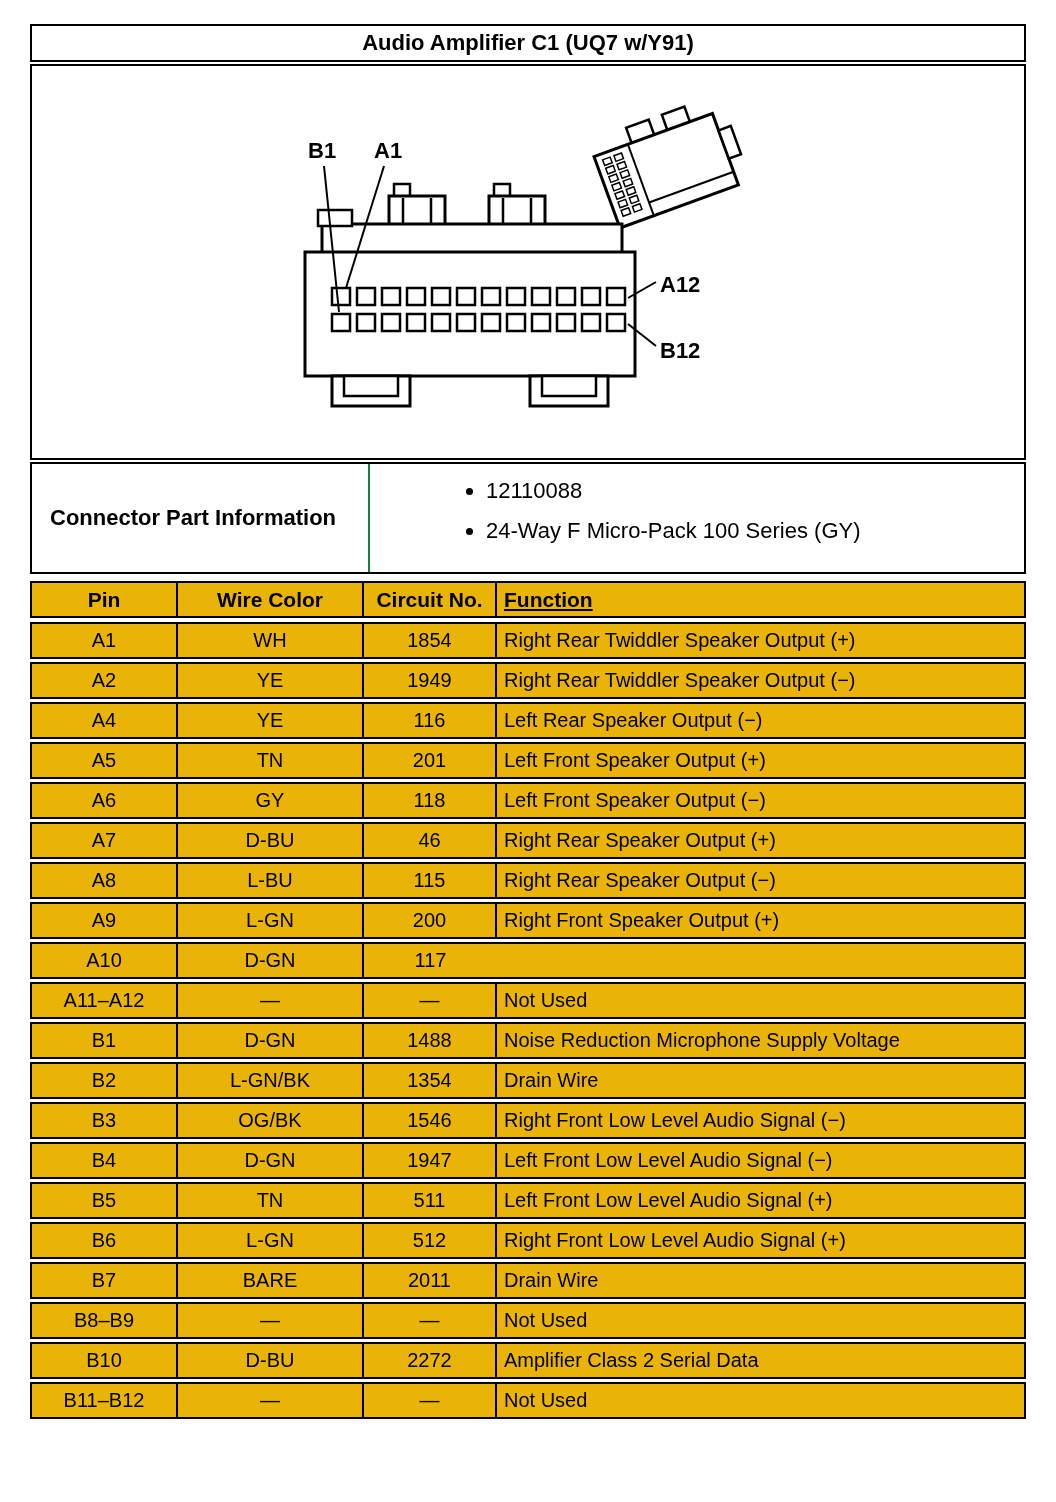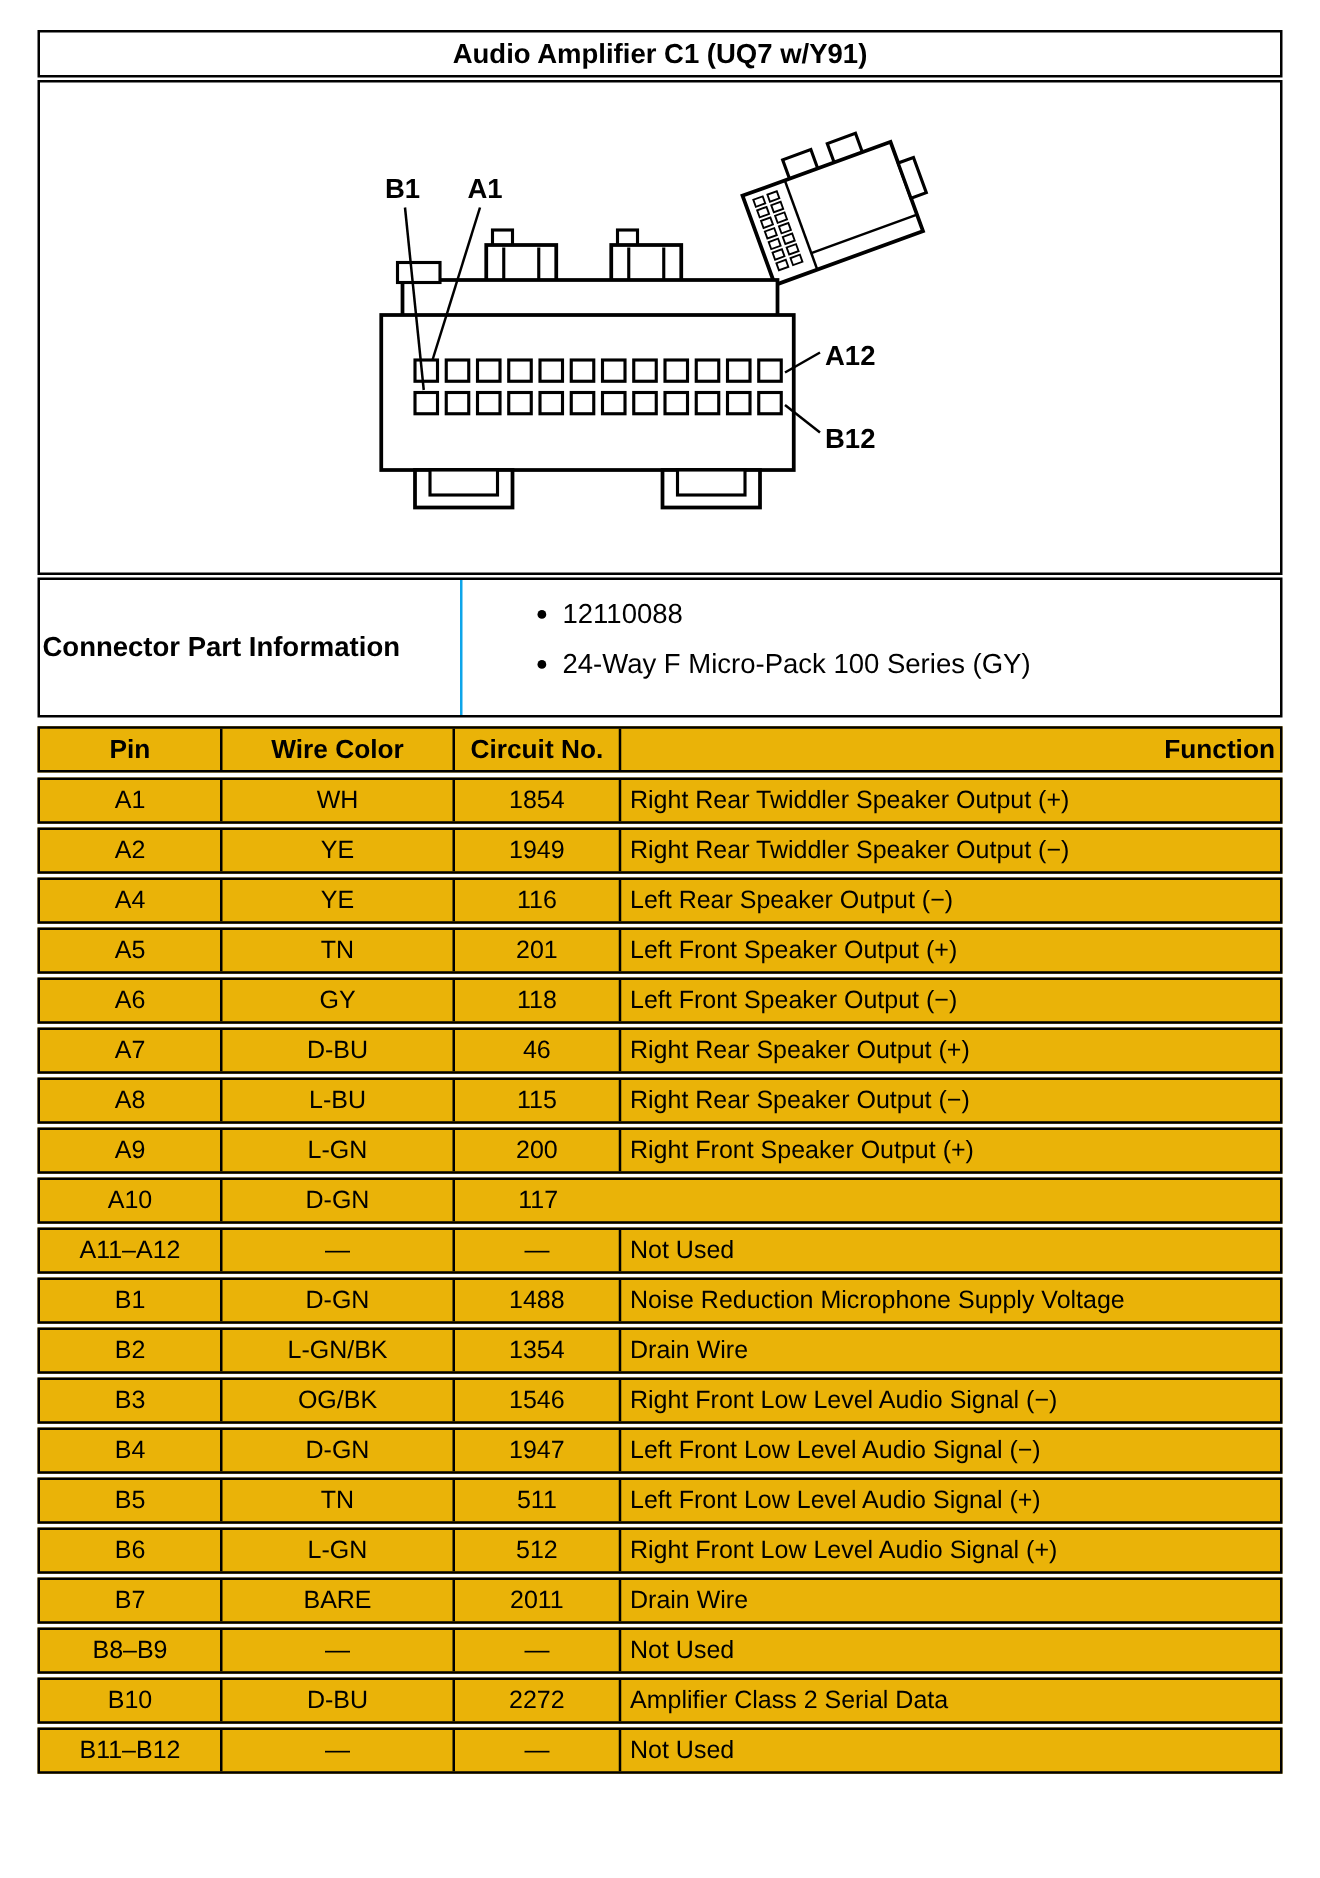--- a/index.html
+++ b/index.html
@@ -13,26 +13,26 @@
     height: 38px; display: flex; align-items: center; justify-content: center;
     font-weight: bold; font-size: 22px; margin-bottom: 2px;
   }
 
   .diagram-box { height: 396px; margin-bottom: 2px; overflow: hidden; }
   .diagram-box svg { display: block; }
   .diagram-label { font-family: "Liberation Sans", sans-serif; font-weight: bold; font-size: 22px; fill: #000; }
 
   .partinfo { display: flex; min-height: 112px; margin-bottom: 7px; }
   .partinfo-left {
-    width: 338px; border-right: 2px solid #0ea5e9;
-    display: flex; align-items: center; padding-left: 2px;
+    width: 338px; border-right: 2px solid #15803d;
+    display: flex; align-items: center; padding-left: 18px;
     font-weight: bold; font-size: 22px;
   }
   .partinfo-right { flex: 1; font-size: 22px; }
-  .partinfo-right ul { margin: 14px 0 0 0; padding-left: 80px; }
+  .partinfo-right ul { margin: 14px 0 0 0; padding-left: 116px; }
   .partinfo-right li { margin-bottom: 14px; }
 
   .trow { display: flex; border: 2px solid #000; background: #eab308; margin-bottom: 3px; }
   .trow.header { margin-bottom: 4px; }
   .cell {
     padding: 4px 4px; font-size: 20px; line-height: 25px;
     text-align: center; border-right: 2px solid #000;
     white-space: nowrap; overflow: hidden;
   }
   .cell:last-child { border-right: none; }
@@ -147,21 +147,21 @@
         <li>24-Way F Micro-Pack 100 Series (GY)</li>
       </ul>
     </div>
   </div>
 
   <div>
     <div class="trow header">
       <div class="cell c-pin">Pin</div>
       <div class="cell c-wire">Wire Color</div>
       <div class="cell c-circ">Circuit No.</div>
-      <div class="cell c-func" style="text-align:right;">Function</div>
+      <div class="cell c-func" style="text-align:left;text-decoration:underline;">Function</div>
     </div>
     <div>
   <div class="trow">
     <div class="cell c-pin">A1</div>
     <div class="cell c-wire">WH</div>
     <div class="cell c-circ">1854</div>
     <div class="cell c-func">Right Rear Twiddler Speaker Output (+)</div>
   </div>
 
   <div class="trow">

